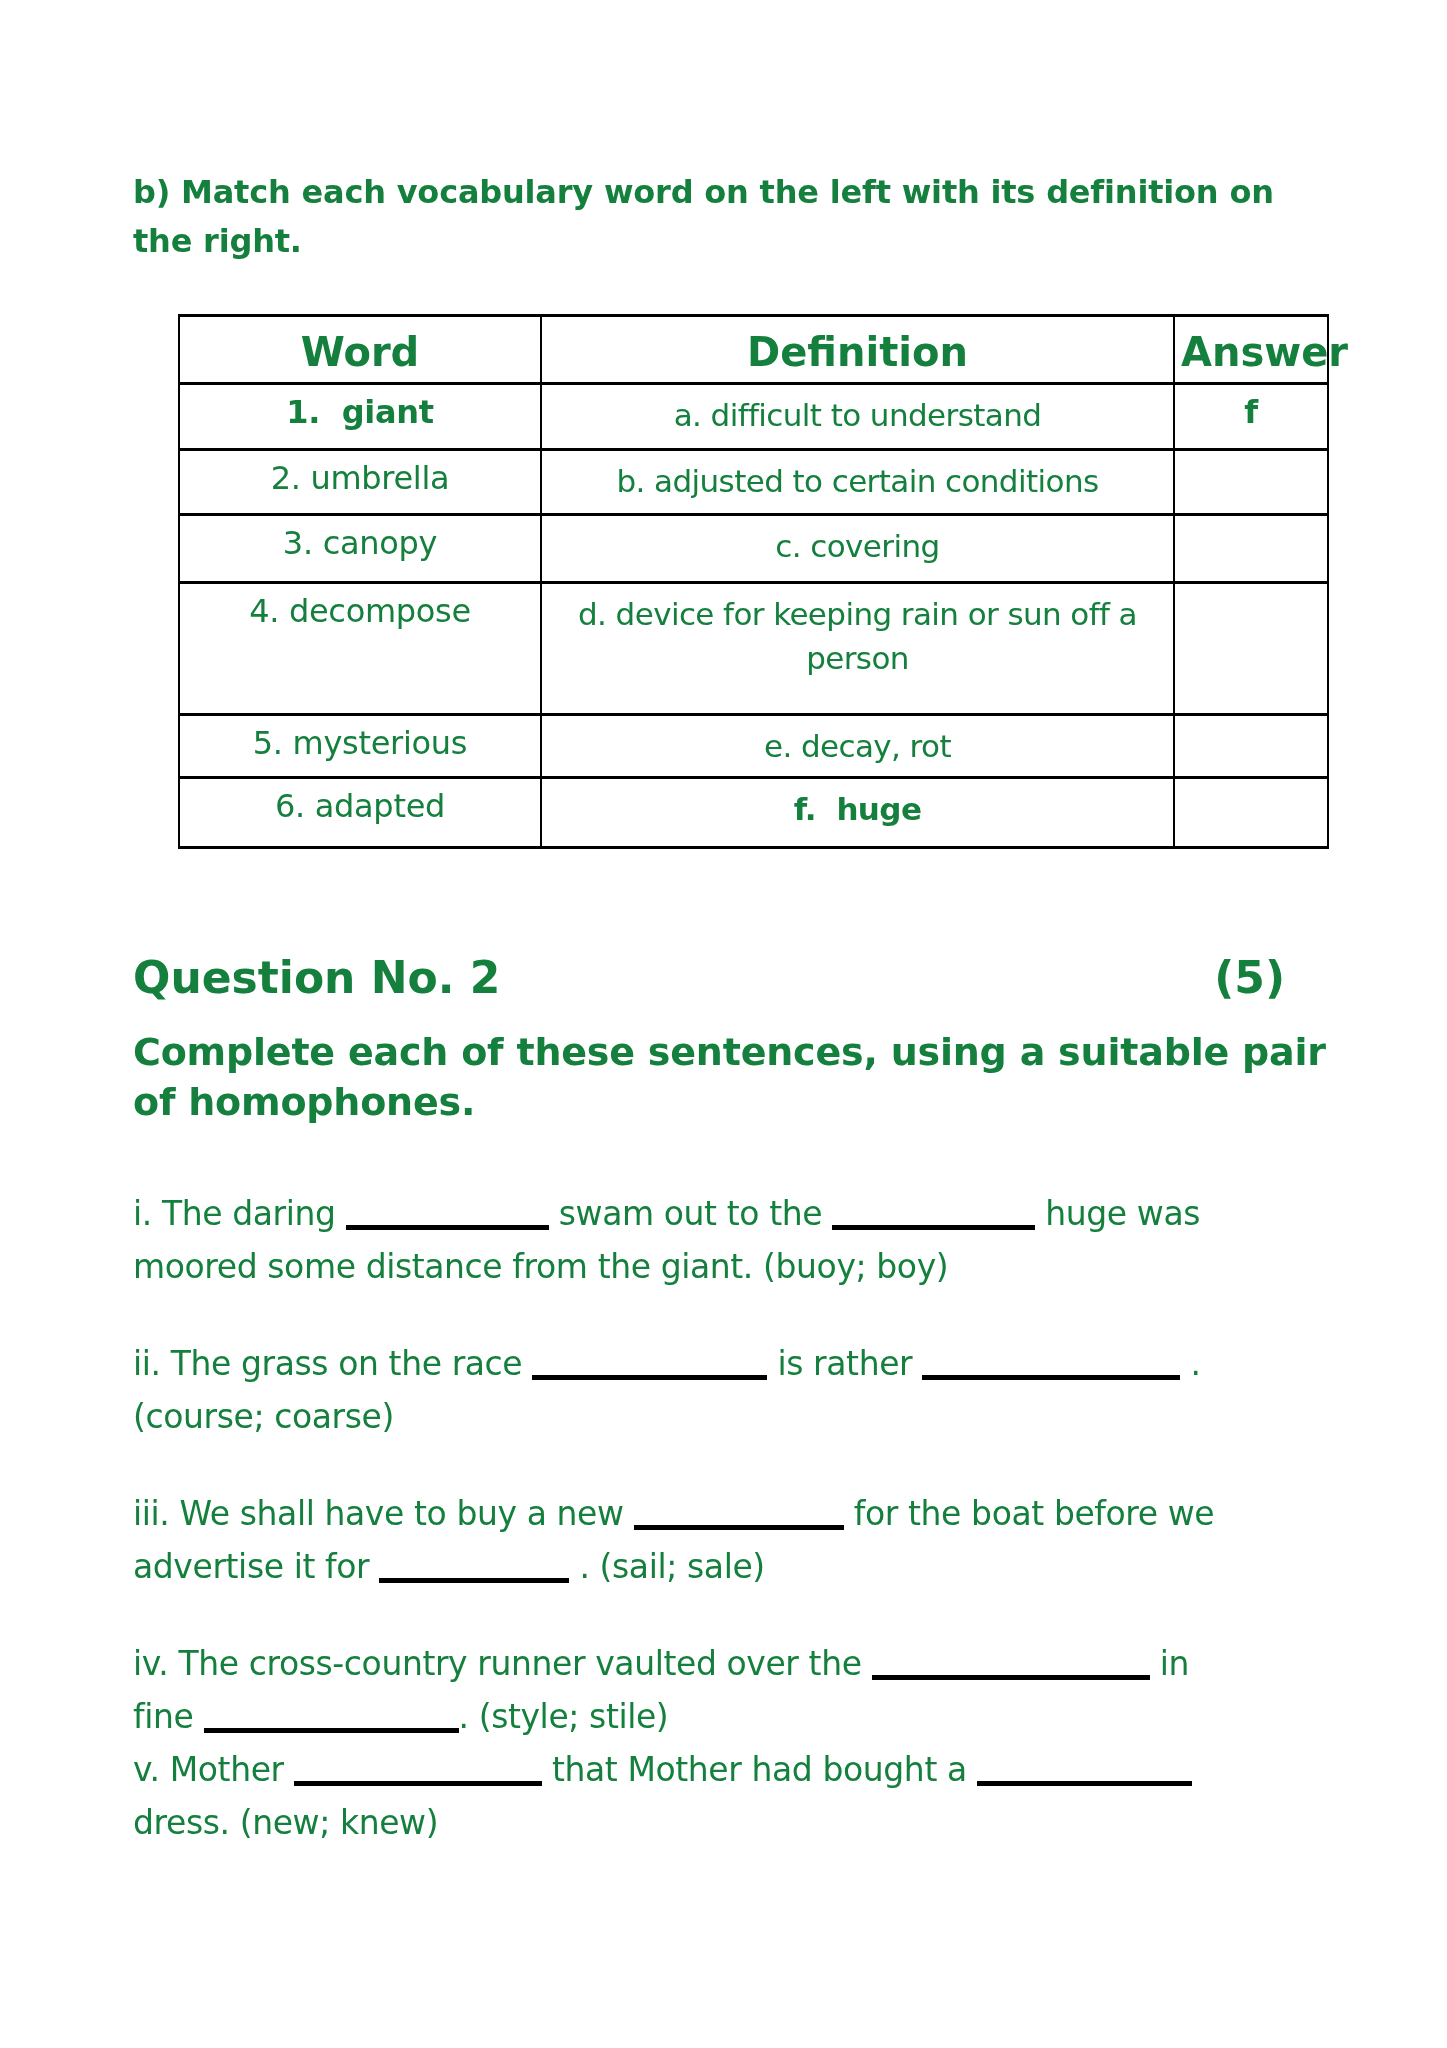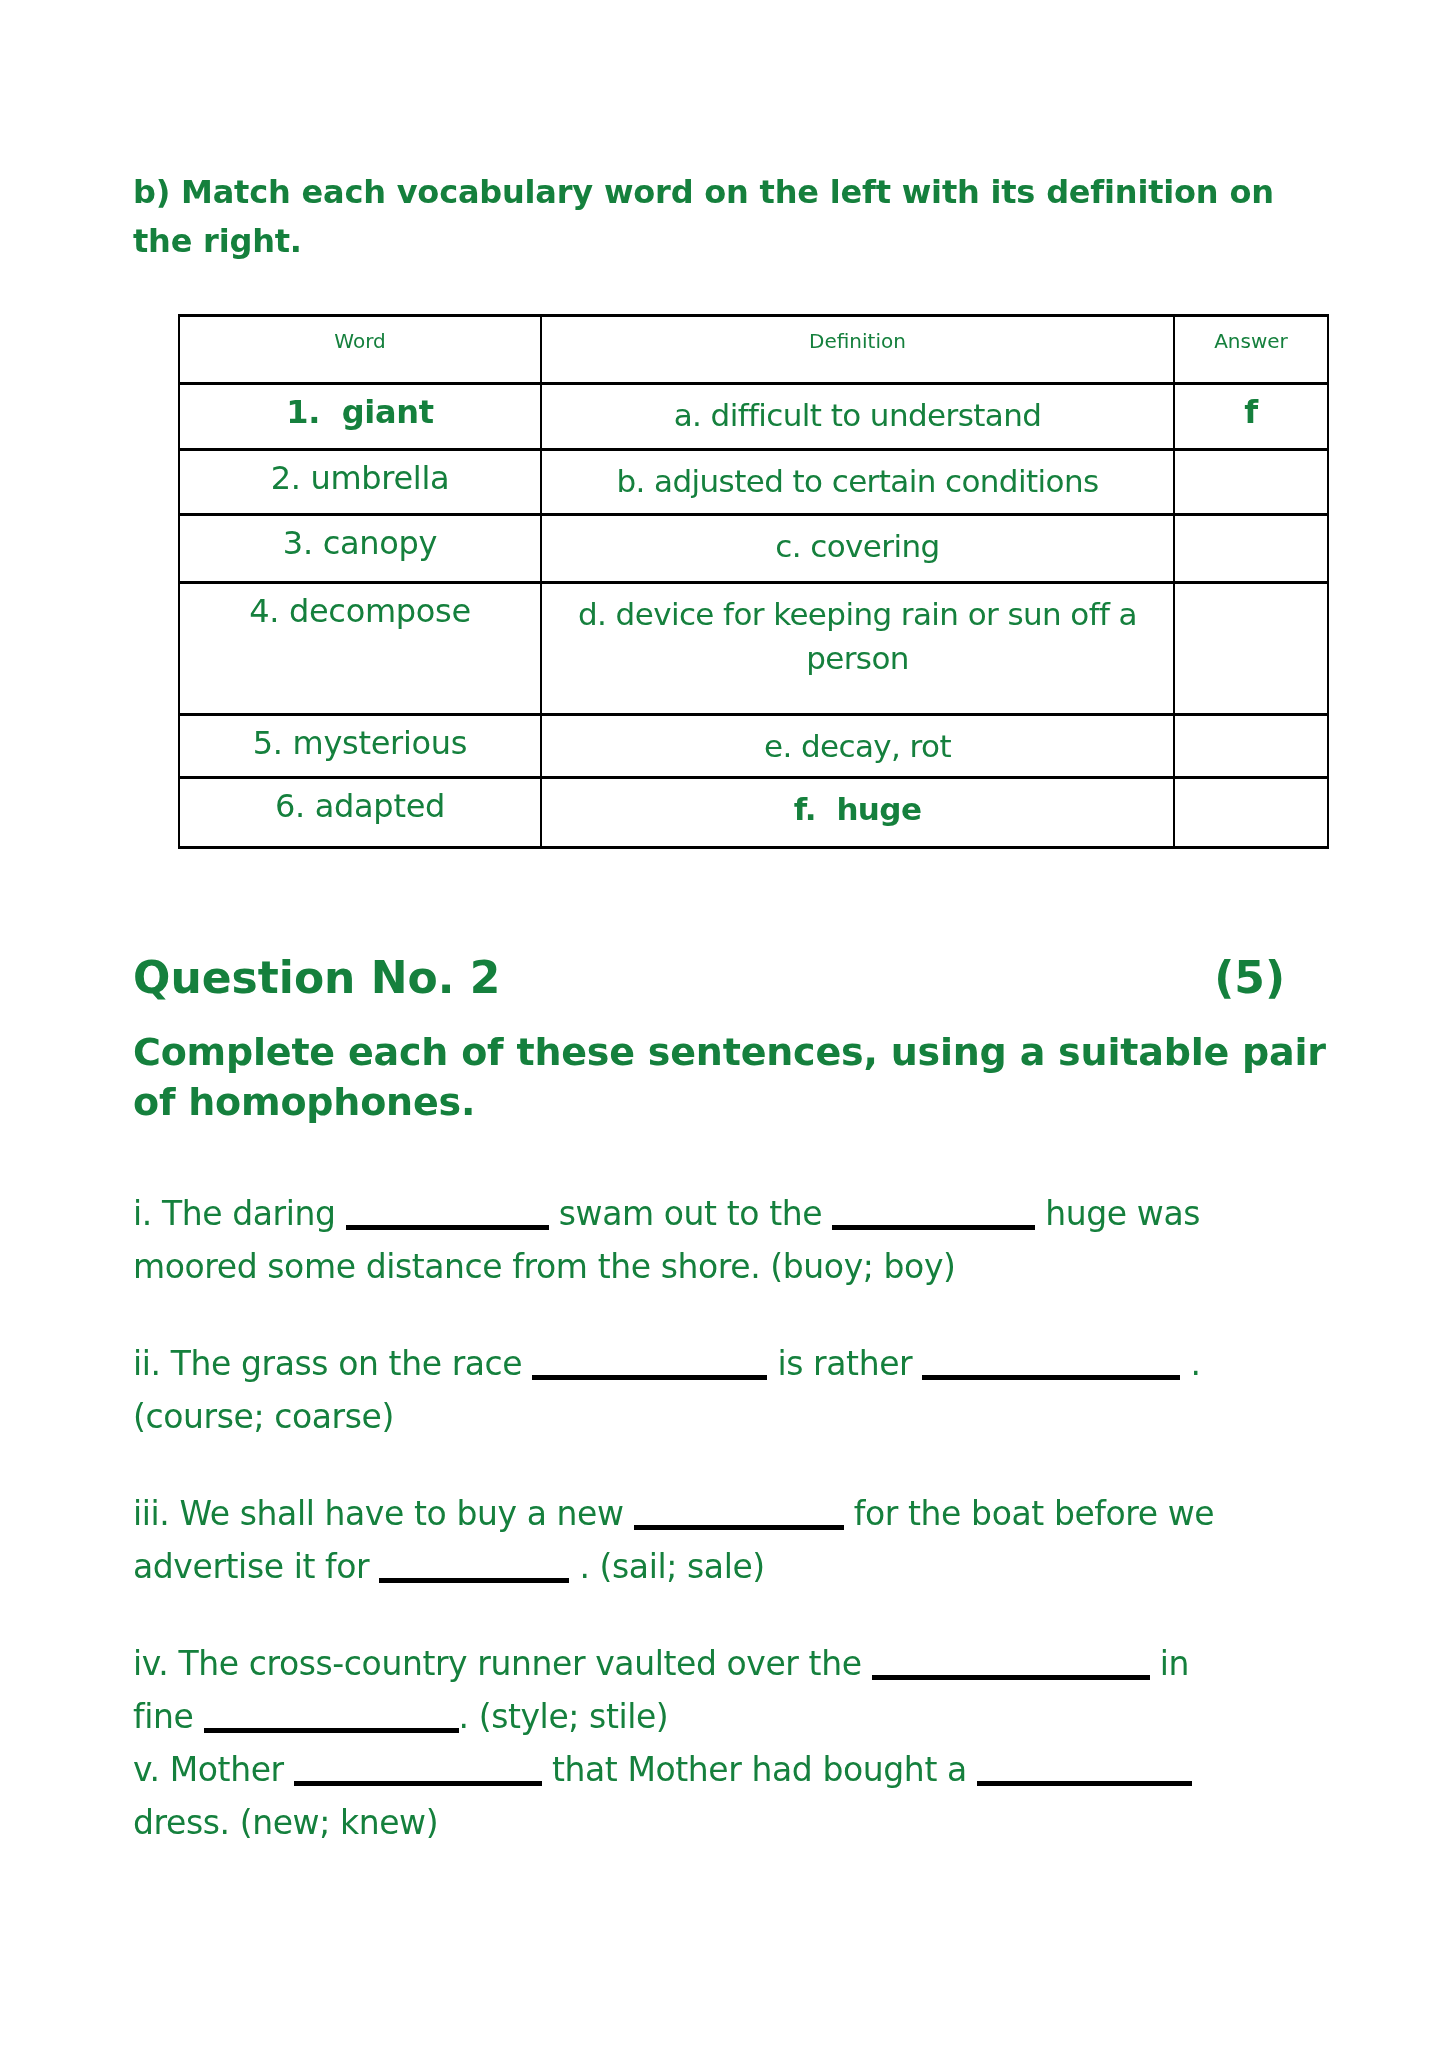--- a/index.html
+++ b/index.html
@@ -38,22 +38,22 @@
   table.match th, table.match td {
     border: 3px solid #000;
     border-left-width: 2px;
     border-right-width: 2px;
     text-align: center;
     vertical-align: top;
     padding: 8px 6px 0 6px;
     white-space: pre-wrap;
   }
   table.match th {
-    font-size: 20px;
-    font-weight: normal;
+    font-size: 40px;
+    font-weight: bold;
     padding-top: 12px;
   }
   table.match td { font-size: 32px; letter-spacing: -0.3px; }
   table.match td.col-def { font-size: 31px; letter-spacing: -0.6px; line-height: 44px; }
   table.match thead tr { height: 68px; }
   table.match tbody tr:nth-child(1) { height: 66px; padding-left: 6px; }
   table.match tbody tr:nth-child(2) { height: 65px; }
   table.match tbody tr:nth-child(3) { height: 68px; }
   table.match tbody tr:nth-child(4) { height: 132px; }
   table.match tbody tr:nth-child(5) { height: 63px; }
@@ -156,21 +156,21 @@
       <span>Question No. 2</span>
       <span>(5)</span>
     </div>
 
     <div class="instruction">
       <div>Complete each of these sentences, using a suitable pair</div>
       <div>of homophones.</div>
     </div>
 
     <div class="sentences">
-        <div class="sentence"><span>i. The daring </span><span class="blank" style="width: 203px;"></span><span> swam out to the </span><span class="blank" style="width: 203px;"></span><span> huge was</span><br><span>moored some distance from the shore. (buoy; boy)</span></div>
+        <div class="sentence"><span>i. The daring </span><span class="blank" style="width: 203px;"></span><span> swam out to the </span><span class="blank" style="width: 203px;"></span><span> huge was</span><br><span>moored some distance from the giant. (buoy; boy)</span></div>
         <div class="sentence"><span>ii. The grass on the race </span><span class="blank" style="width: 235px;"></span><span> is rather </span><span class="blank" style="width: 258px;"></span><span> .</span><br><span>(course; coarse)</span></div>
         <div class="sentence"><span>iii. We shall have to buy a new </span><span class="blank" style="width: 210px;"></span><span> for the boat before we</span><br><span>advertise it for </span><span class="blank" style="width: 190px;"></span><span> . (sail; sale)</span></div>
         <div class="sentence"><span>iv. The cross-country runner vaulted over the </span><span class="blank" style="width: 278px;"></span><span> in</span><br><span>fine </span><span class="blank" style="width: 255px;"></span><span>. (style; stile)</span></div>
         <div class="sentence attached"><span>v. Mother </span><span class="blank" style="width: 248px;"></span><span> that Mother had bought a </span><span class="blank" style="width: 215px;"></span><br><span>dress. (new; knew)</span></div>
       </div>
 
   </div>
 </div>
 
 </body></html>

